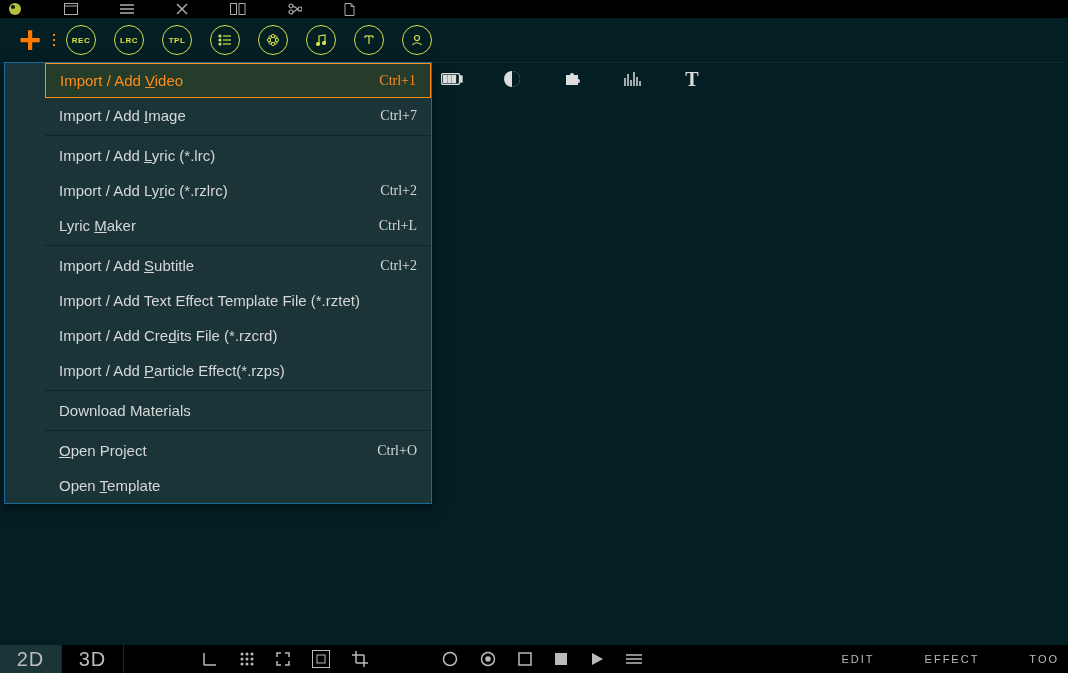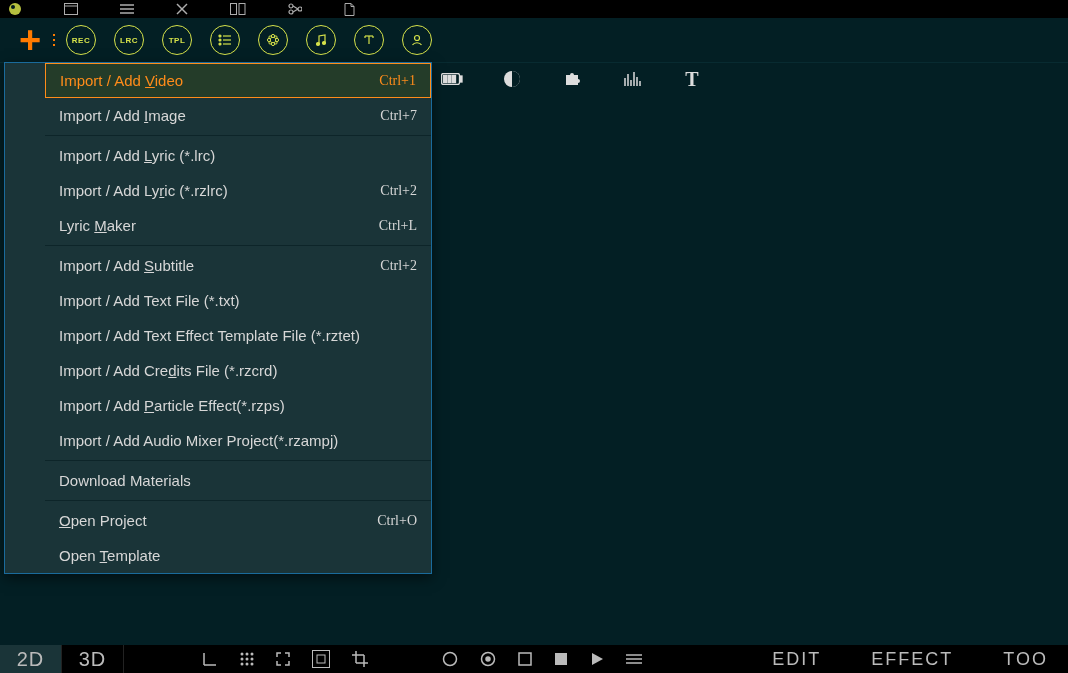--- a/index.html
+++ b/index.html
@@ -151,22 +151,22 @@
   .bottom-icons {
     display: flex;
     align-items: center;
     gap: 22px;
     margin-left: 30px;
     flex: 1;
   }
   .bottom-right {
     display: flex;
     gap: 50px;
-    margin-right: 20px;
-    font-size: 18px;
+    margin-right: 9px;
+    font-size: 11px;
     letter-spacing: 2px;
   }
   .canvas { position: absolute; top: 62px; left: 0; right: 0; bottom: 28px; border-top: 1px solid #082b31; }
   .ic { display:inline-flex; align-items:center; justify-content:center; }
 </style>
 </head>
 <body>
 
 <div class="top-strip">
   <span class="ic">
@@ -325,33 +325,27 @@
     <div class="menu-item">
       <span>Lyric <span class="underline">M</span>aker</span>
       <span class="shortcut">Ctrl+L</span>
     </div>
     <div class="menu-sep"></div>
     <div class="menu-item">
       <span>Import / Add <span class="underline">S</span>ubtitle</span>
       <span class="shortcut">Ctrl+2</span>
     </div>
     <div class="menu-item">
-      <span>Import / Add Text File (*.txt)</span>
-    </div>
-    <div class="menu-item">
       <span>Import / Add Text Effect Template File (*.rztet)</span>
     </div>
     <div class="menu-item">
       <span>Import / Add Cre<span class="underline">d</span>its File (*.rzcrd)</span>
     </div>
     <div class="menu-item">
       <span>Import / Add <span class="underline">P</span>article Effect(*.rzps)</span>
-    </div>
-    <div class="menu-item">
-      <span>Import / Add Audio Mixer Project(*.rzampj)</span>
     </div>
     <div class="menu-sep"></div>
     <div class="menu-item">
       <span>Download Materials</span>
     </div>
     <div class="menu-sep"></div>
     <div class="menu-item">
       <span><span class="underline">O</span>pen  Project</span>
       <span class="shortcut">Ctrl+O</span>
     </div>

